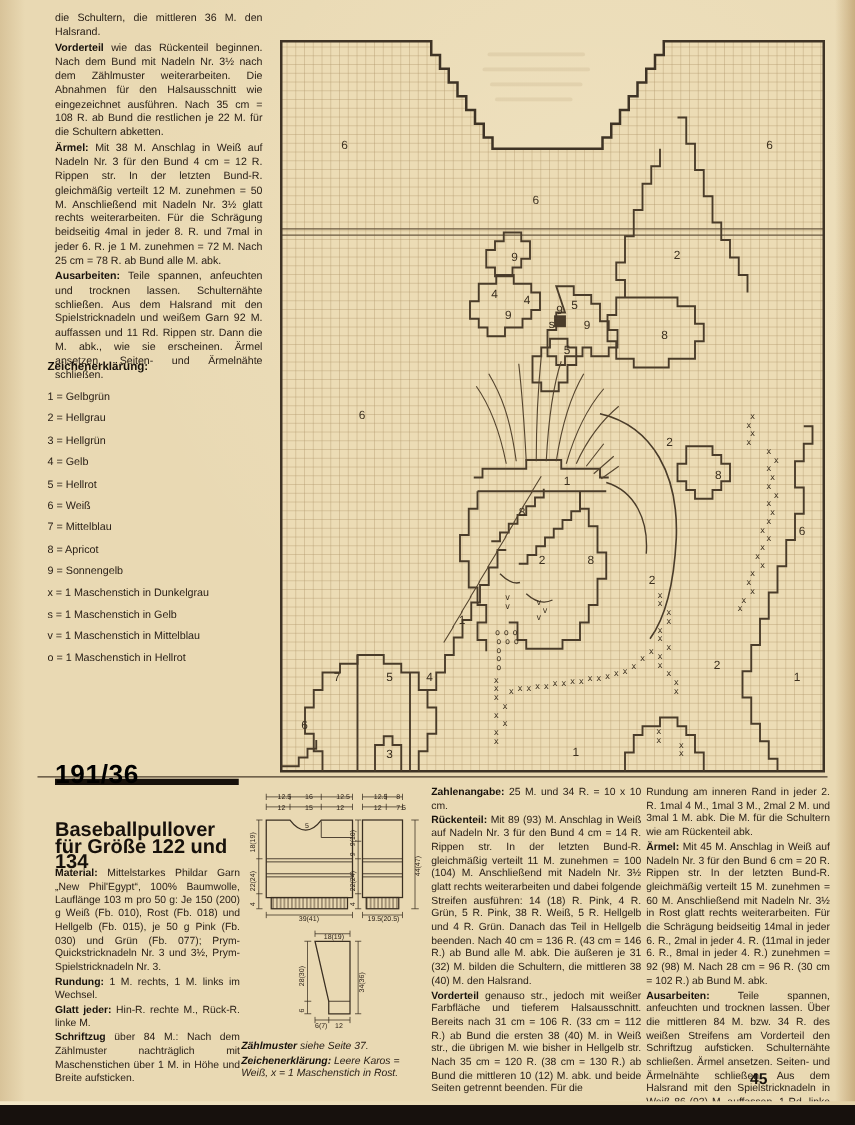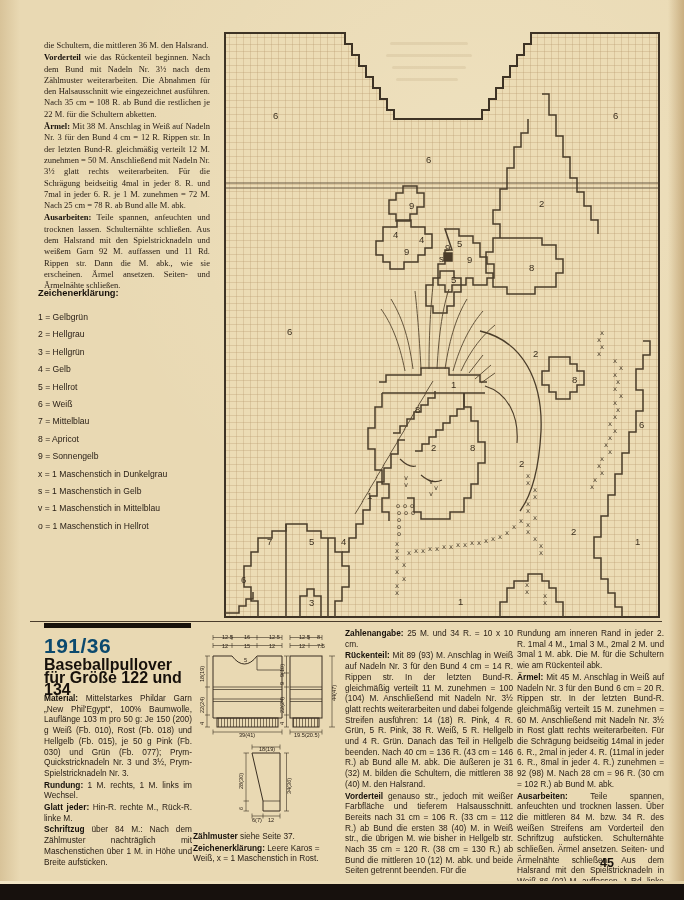--- a/index.html
+++ b/index.html
@@ -6,38 +6,38 @@
   #page{position:relative;width:684px;height:900px;background:#e9d9b3;overflow:hidden;
         font-family:"Liberation Sans",sans-serif;color:#2b2118;}
   #page::before{content:"";position:absolute;inset:0;pointer-events:none;
         background:linear-gradient(90deg,#d8c399 0,rgba(216,195,153,0) 20px),
                    linear-gradient(270deg,#c9ae80 0,rgba(201,174,128,0) 16px),
                    radial-gradient(circle at 70% 20%,rgba(255,248,225,.25),rgba(255,248,225,0) 45%);}
   .col{position:absolute;text-align:justify;}
   .para{margin:0 0 1px 0;font-size:8.5px;line-height:11.3px;}
   .small .para{font-size:8.3px;line-height:10.7px;}
   .para b{color:#17110b;}
-  #left-col{left:44px;top:40px;width:166px;font-family:Liberation Serif, serif;}
+  #left-col{left:44px;top:9px;width:166px;}
   #legend-wrap{left:38px;top:288px;width:170px;text-align:left;}
   .legend-title{font-weight:bold;font-size:9.3px;margin:0 0 14px 0;color:#17110b;}
   .legend-item{font-size:8.6px;line-height:11px;margin-bottom:6.4px;}
   #chart-svg{position:absolute;left:223px;top:31px;}
   .chart-num{font-size:9.5px;fill:#3c3020;font-family:"Liberation Sans",sans-serif;}
   .chart-mark{font-size:6.8px;fill:#3c3020;font-family:"DejaVu Sans Mono",monospace;}
   .ghost{position:absolute;background:#b9a47c;opacity:.22;border-radius:2px;}
   #rule-full{position:absolute;left:30px;top:621px;width:632px;height:1px;background:#4a3d2c;}
   #rule-thick{position:absolute;left:44px;top:623px;width:147px;height:5px;background:#17110b;}
-  #headline{position:absolute;left:44px;top:634px;font-size:21px;font-weight:bold;
-            letter-spacing:.5px;color:#0c4a6e;}
+  #headline{position:absolute;left:44px;top:608px;font-size:21px;font-weight:bold;
+            letter-spacing:.5px;color:#000000;}
   #subhead{position:absolute;left:44px;top:659px;width:150px;font-size:16px;line-height:12.5px;
            font-weight:bold;color:#17110b;}
   #b1{left:44px;top:693px;width:148px;}
   #schem-svg{position:absolute;left:193px;top:629px;}
   .schem-label{font-size:5.6px;fill:#2b2118;font-family:"Liberation Sans",sans-serif;}
-  #b2notes{left:193px;top:831px;width:150px;text-align:left;}
+  #b2notes{left:193px;top:831px;width:150px;text-align:left;font-style:italic;}
   #b3{left:345px;top:628px;width:168px;}
   #b4{left:517px;top:628px;width:147px;}
   #page-num{position:absolute;left:600px;top:856px;font-size:12.5px;font-weight:bold;color:#17110b;}
   #bottom-dark{position:absolute;left:0;top:884px;width:684px;height:16px;background:#17110d;}
   #bottom-dark::before{content:"";position:absolute;left:0;top:-3px;width:684px;height:3px;
             background:linear-gradient(90deg,#f2e6c6,#e3d2a8);}
 </style>
 </head>
 <body>
 

